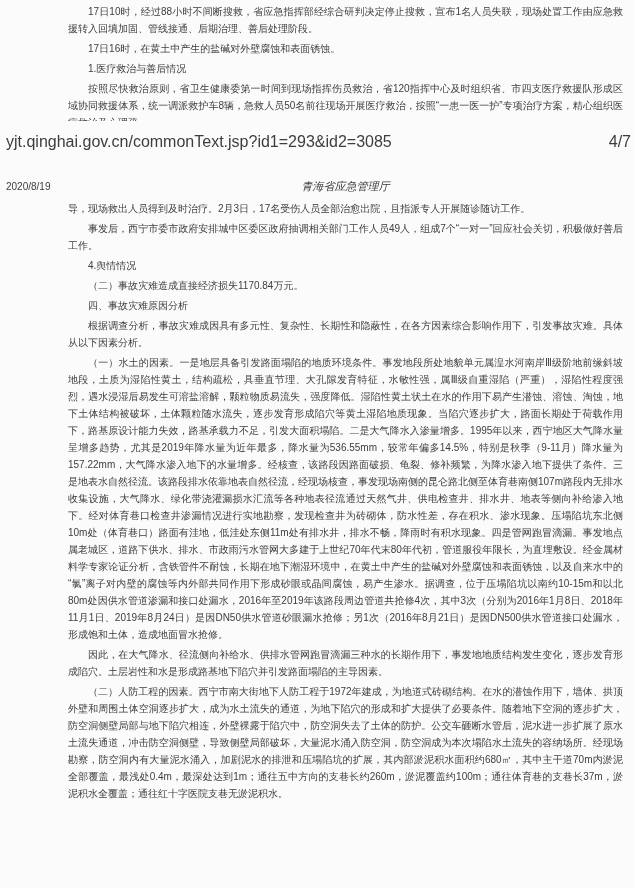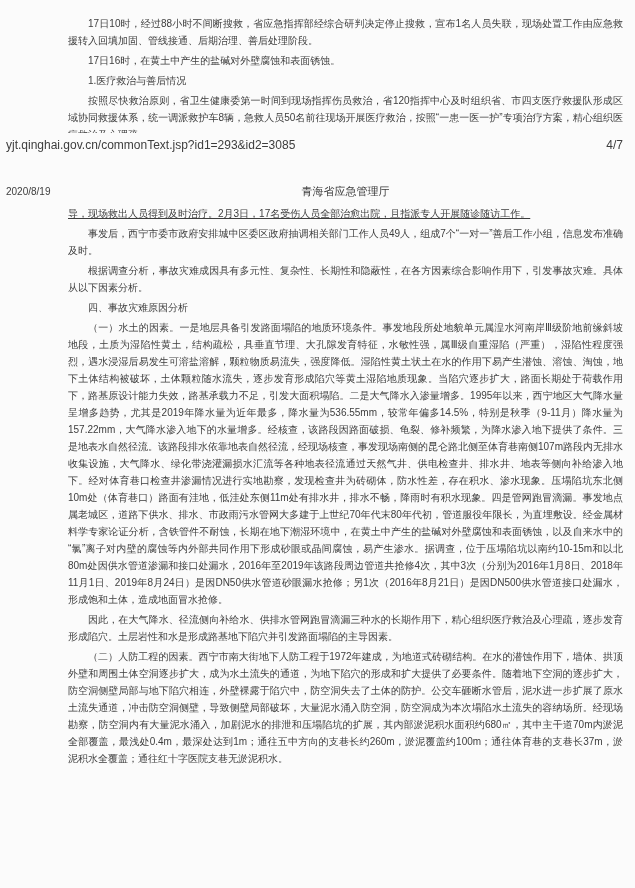--- a/index.html
+++ b/index.html
@@ -7,61 +7,62 @@
     position:relative;
     width:635px; height:888px;
     background:#fbfbfb;
     overflow:hidden;
     font-family:"Liberation Sans","DejaVu Sans",sans-serif;
     color:#3d3d3d;
   }
   .page-tail {
     height:118px;
     overflow:hidden;
-    padding-top:15px;
+    padding-top:3px;
     margin-left:68px;
     width:555px;
   }
   .page-body {
     margin-left:68px;
     width:555px;
   }
   .para {
     margin:0 0 3px 0;
     font-size:10px;
     line-height:17px;
     text-align:justify;
     text-indent:2em;
     letter-spacing:0;
   }
-  .no-indent { text-indent:0;text-decoration:underline; }
+  .no-indent { text-indent:0; }
   .print-footer {
     position:relative;
     height:14px;
-    margin-top:5px;
-    font-size:12px;
+    margin-top:12px;
+    font-size:16px;
     color:#3d3d3d;
   }
   .footer-url { position:absolute; left:6px; top:0; white-space:nowrap; }
-  .footer-page { position:absolute; right:12px; top:0; }
+  .footer-page { position:absolute; right:4px; top:0; }
   .print-header {
     position:relative;
     height:15px;
     margin-top:32px;
     margin-bottom:6px;
     font-size:10px;
     color:#3d3d3d;
   }
   .header-date { position:absolute; left:6px; top:2px; white-space:nowrap; }
   .header-title {
     margin-left:68px;
     width:555px;
     text-align:center;
     font-size:11px;
     color:#3a3a3a;
+    font-style:italic;
   }
 </style>
 </head>
 <body>
 
 <div class="sheet">
 
   <section class="page-tail">
     <p class="para">17日10时，经过88小时不间断搜救，省应急指挥部经综合研判决定停止搜救，宣布1名人员失联，现场处置工作由应急救援转入回填加固、管线接通、后期治理、善后处理阶段。</p>
     <p class="para">17日16时，在黄土中产生的盐碱对外壁腐蚀和表面锈蚀。</p>
@@ -74,21 +75,23 @@
     <span class="footer-page">4/7</span>
   </div>
 
   <div class="print-header">
     <span class="header-date">2020/8/19</span>
     <div class="header-title">青海省应急管理厅</div>
   </div>
 
   <section class="page-body">
     <p class="para no-indent">导，现场救出人员得到及时治疗。2月3日，17名受伤人员全部治愈出院，且指派专人开展随诊随访工作。</p>
-    <p class="para">事发后，西宁市委市政府安排城中区委区政府抽调相关部门工作人员49人，组成7个“一对一”善后工作小组，信息发布准确及时。</p>
+    <p class="para">事发后，西宁市委市政府安排城中区委区政府抽调相关部门工作人员49人，组成7个“一对一”回应社会关切，积极做好善后工作。</p>
+    <p class="para">4.舆情情况</p>
+    <p class="para">（二）事故灾难造成直接经济损失1170.84万元。</p>
+    <p class="para">四、事故灾难原因分析</p>
     <p class="para">根据调查分析，事故灾难成因具有多元性、复杂性、长期性和隐蔽性，在各方因素综合影响作用下，引发事故灾难。具体从以下因素分析。</p>
-    <p class="para">四、事故灾难原因分析</p>
     <p class="para">（一）水土的因素。一是地层具备引发路面塌陷的地质环境条件。事发地段所处地貌单元属湟水河南岸Ⅲ级阶地前缘斜坡地段，土质为湿陷性黄土，结构疏松，具垂直节理、大孔隙发育特征，水敏性强，属Ⅲ级自重湿陷（严重），湿陷性程度强烈，遇水浸湿后易发生可溶盐溶解，颗粒物质易流失，强度降低。湿陷性黄土状土在水的作用下易产生潜蚀、溶蚀、淘蚀，地下土体结构被破坏，土体颗粒随水流失，逐步发育形成陷穴等黄土湿陷地质现象。当陷穴逐步扩大，路面长期处于荷载作用下，路基原设计能力失效，路基承载力不足，引发大面积塌陷。二是大气降水入渗量增多。1995年以来，西宁地区大气降水量呈增多趋势，尤其是2019年降水量为近年最多，降水量为536.55mm，较常年偏多14.5%，特别是秋季（9-11月）降水量为157.22mm，大气降水渗入地下的水量增多。经核查，该路段因路面破损、龟裂、修补频繁，为降水渗入地下提供了条件。三是地表水自然径流。该路段排水依靠地表自然径流，经现场核查，事发现场南侧的昆仑路北侧至体育巷南侧107m路段内无排水收集设施，大气降水、绿化带浇灌漏损水汇流等各种地表径流通过天然气井、供电检查井、排水井、地表等侧向补给渗入地下。经对体育巷口检查井渗漏情况进行实地勘察，发现检查井为砖砌体，防水性差，存在积水、渗水现象。压塌陷坑东北侧10m处（体育巷口）路面有洼地，低洼处东侧11m处有排水井，排水不畅，降雨时有积水现象。四是管网跑冒滴漏。事发地点属老城区，道路下供水、排水、市政雨污水管网大多建于上世纪70年代末80年代初，管道服役年限长，为直埋敷设。经金属材料学专家论证分析，含铁管件不耐蚀，长期在地下潮湿环境中，在黄土中产生的盐碱对外壁腐蚀和表面锈蚀，以及自来水中的“氯”离子对内壁的腐蚀等内外部共同作用下形成砂眼或晶间腐蚀，易产生渗水。据调查，位于压塌陷坑以南约10-15m和以北80m处因供水管道渗漏和接口处漏水，2016年至2019年该路段周边管道共抢修4次，其中3次（分别为2016年1月8日、2018年11月1日、2019年8月24日）是因DN50供水管道砂眼漏水抢修；另1次（2016年8月21日）是因DN500供水管道接口处漏水，形成饱和土体，造成地面冒水抢修。</p>
-    <p class="para">因此，在大气降水、径流侧向补给水、供排水管网跑冒滴漏三种水的长期作用下，精心组织医疗救治及心理疏，逐步发育形成陷穴。土层岩性和水是形成路基地下陷穴并引发路面塌陷的主导因素。</p>
+    <p class="para">因此，在大气降水、径流侧向补给水、供排水管网跑冒滴漏三种水的长期作用下，事发地地质结构发生变化，逐步发育形成陷穴。土层岩性和水是形成路基地下陷穴并引发路面塌陷的主导因素。</p>
     <p class="para">（二）人防工程的因素。西宁市南大街地下人防工程于1972年建成，为地道式砖砌结构。在水的潜蚀作用下，墙体、拱顶外壁和周围土体空洞逐步扩大，成为水土流失的通道，为地下陷穴的形成和扩大提供了必要条件。随着地下空洞的逐步扩大，防空洞侧壁局部与地下陷穴相连，外壁裸露于陷穴中，防空洞失去了土体的防护。公交车砸断水管后，泥水进一步扩展了原水土流失通道，冲击防空洞侧壁，导致侧壁局部破坏，大量泥水涌入防空洞，防空洞成为本次塌陷水土流失的容纳场所。经现场勘察，防空洞内有大量泥水涌入，加剧泥水的排泄和压塌陷坑的扩展，其内部淤泥积水面积约680㎡，其中主干道70m内淤泥全部覆盖，最浅处0.4m，最深处达到1m；通往五中方向的支巷长约260m，淤泥覆盖约100m；通往体育巷的支巷长37m，淤泥积水全覆盖；通往红十字医院支巷无淤泥积水。</p>
   </section>
 
 </div>
 
 </body></html>

